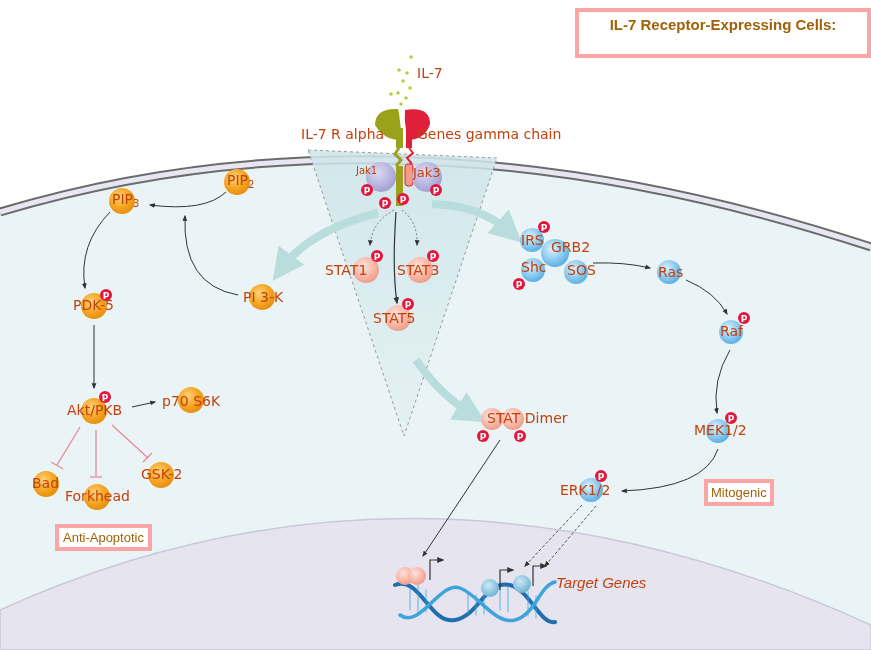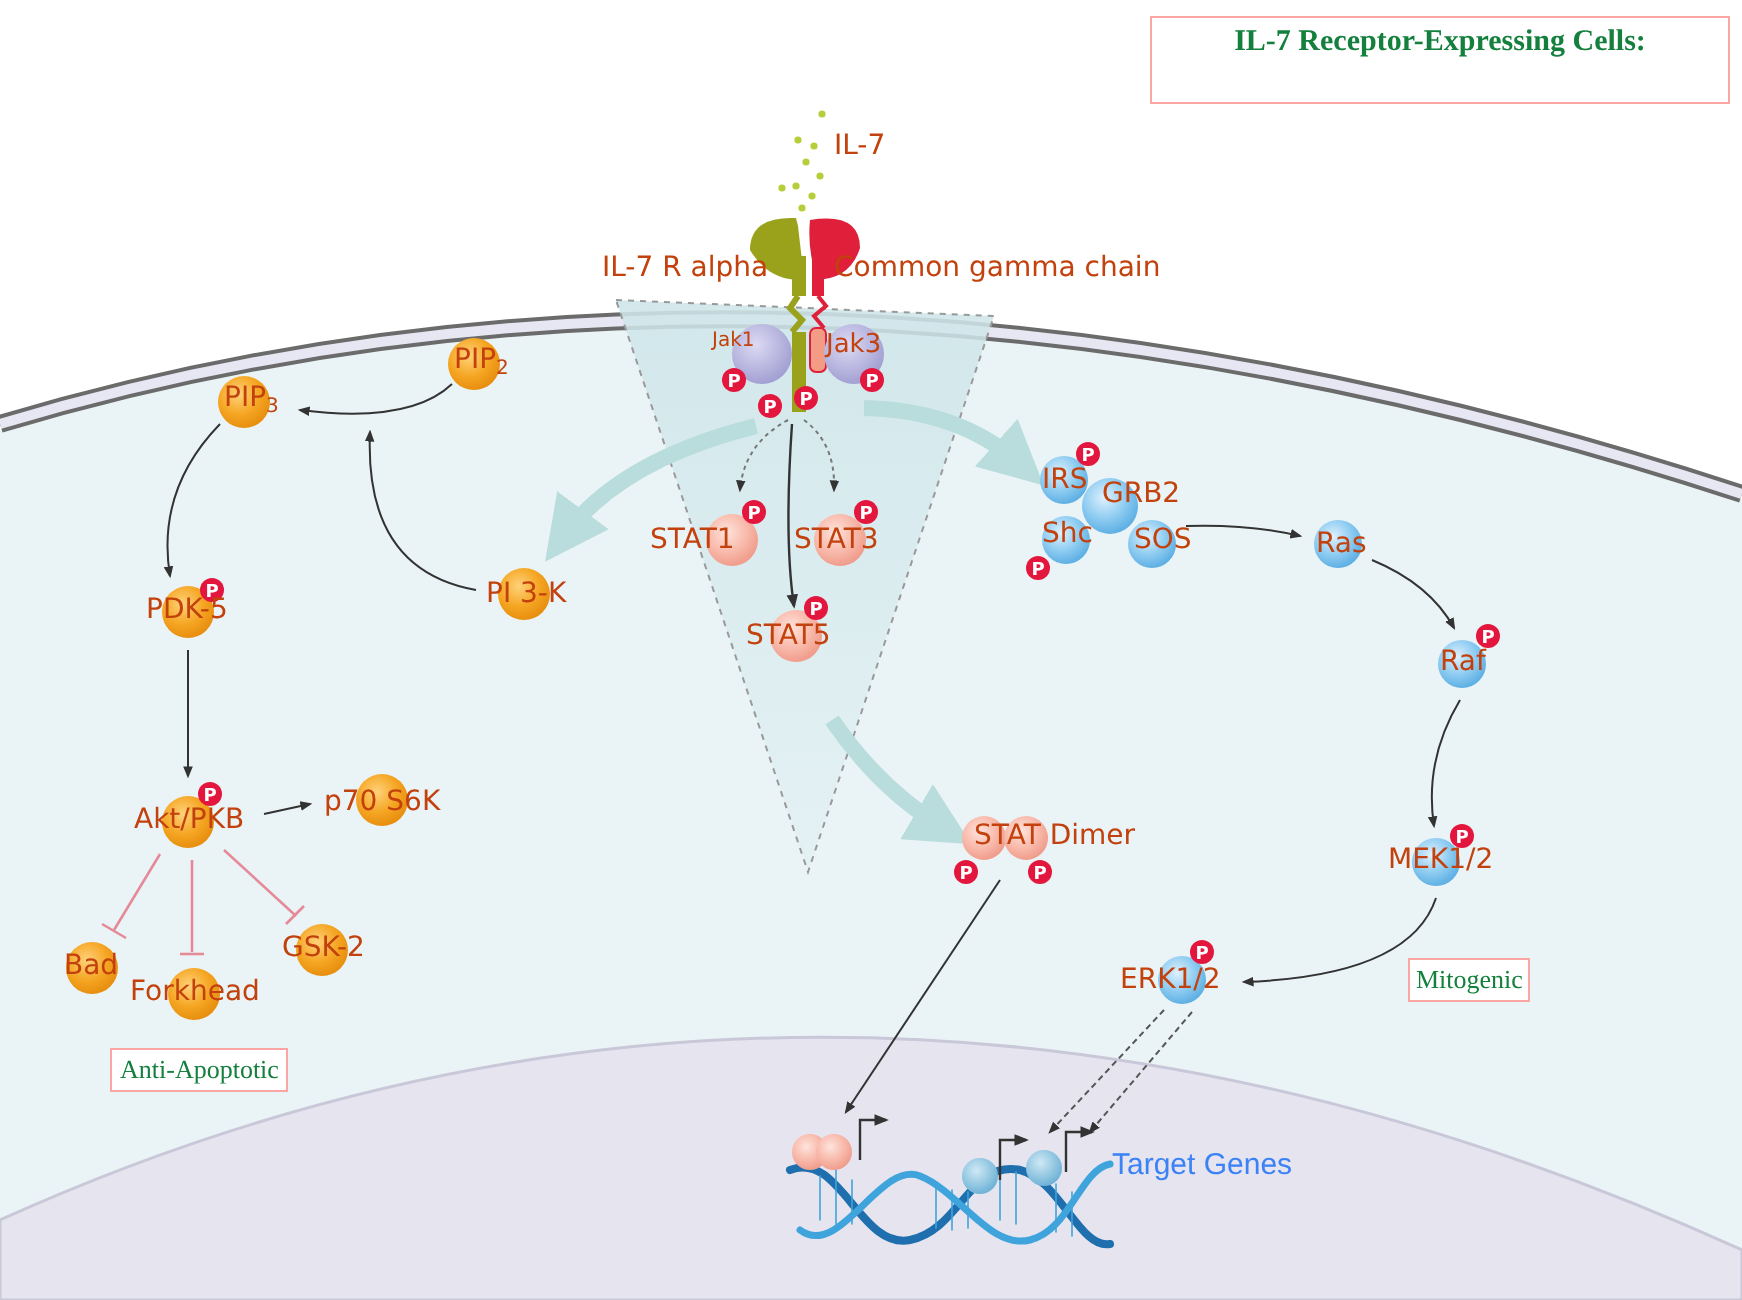--- a/index.html
+++ b/index.html
@@ -1,26 +1,26 @@
 <!DOCTYPE html>
 <html><head>
 <meta charset="utf-8">
 <style>
   html, body { margin:0; padding:0; background:#ffffff; }
   body { width:871px; height:650px; position:relative; overflow:hidden; font-family:"DejaVu Sans", sans-serif; }
   #stage { position:absolute; left:0; top:0; width:871px; height:650px; }
   .lbl { position:absolute; font-family:"DejaVu Sans", sans-serif; font-size:14px; color:#c2410c; white-space:nowrap; line-height:1; }
   .lbl sub { font-size:10px; vertical-align:-3px; }
-  .box { position:absolute; border:1px solid #fca5a5; background:#fff; font-family:Liberation Serif, serif; color:#15803d; white-space:nowrap; }
+  .box { position:absolute; border:4px solid #fca5a5; background:#fff; font-family:Liberation Sans, sans-serif; color:#a16207; white-space:nowrap; }
   #cells-box { left:575px; top:8px; width:288px; height:42px; text-align:center; }
   #cells-box .t1 { font-weight:bold; font-size:15px; margin-top:4px; }
   #cells-box .t2 { font-size:14px; margin-top:3px; }
   #anti-box { left:55px; top:524px; padding:2px 4px; font-size:13px; }
   #mito-box { left:685px; top:479px; padding:2px 3px; font-size:13px;margin-left:19px; }
-  #target-label { position:absolute; left:556px; top:574px; font-family:"Liberation Sans", sans-serif; font-size:15px; color:#3b82f6; }
+  #target-label { position:absolute; left:556px; top:574px; font-family:"Liberation Sans", sans-serif; font-size:15px; color:#c2410c;font-style:italic; }
 </style>
 </head>
 <body>
 
 <div id="stage">
 <svg width="871" height="650" viewBox="0 0 871 650" xmlns="http://www.w3.org/2000/svg" style="position:absolute;left:0;top:0">
   <defs>
     <radialGradient id="gOrange" cx="40%" cy="35%" r="65%">
       <stop offset="0" stop-color="#ffd27a"></stop>
           <stop offset="0.6" stop-color="#f5a623"></stop>
@@ -248,21 +248,21 @@
         </g>
       </g>
 </svg>
 
 <div id="cells-box" class="box">
   <div class="t1">IL-7 Receptor-Expressing Cells:</div>
 </div>
 
 <span class="lbl" style="left:417px;top:66px">IL-7</span>
 <span class="lbl" style="left:301px;top:127px">IL-7 R alpha</span>
-<span class="lbl" style="left:417px;top:127px">Common gamma chain</span>
+<span class="lbl" style="left:417px;top:127px">Genes gamma chain</span>
 <span class="lbl" style="left:356px;top:166px;font-size:10px">Jak1</span>
 <span class="lbl" style="left:413px;top:166px;font-size:13px">Jak3</span>
 
 <span class="lbl" style="left:227px;top:173px"><span>PIP</span><sub>2</sub></span>
 <span class="lbl" style="left:112px;top:192px"><span>PIP</span><sub>3</sub></span>
 <span class="lbl" style="left:243px;top:290px">PI 3-K</span>
 <span class="lbl" style="left:73px;top:298px">PDK-5</span>
 <span class="lbl" style="left:67px;top:403px">Akt/PKB</span>
 <span class="lbl" style="left:162px;top:394px">p70 S6K</span>
 <span class="lbl" style="left:32px;top:476px">Bad</span>

